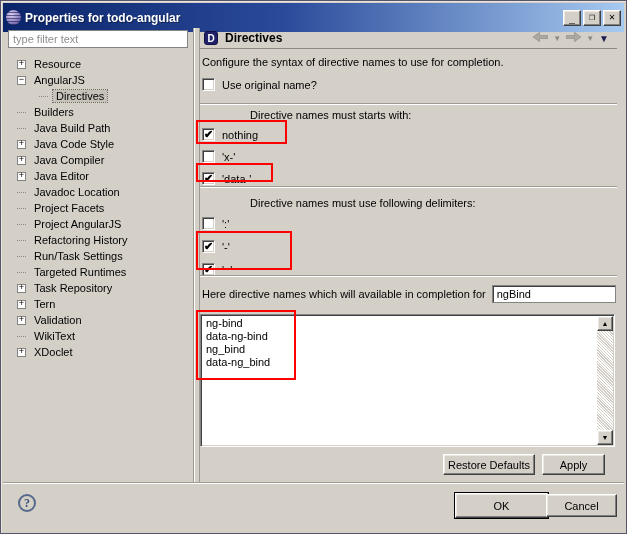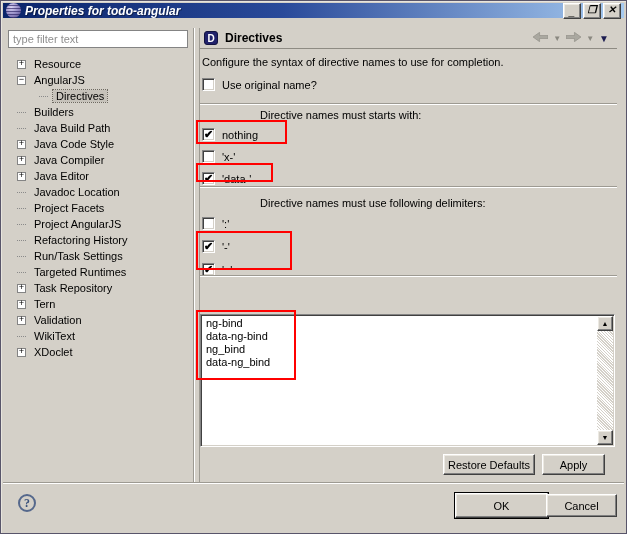--- a/index.html
+++ b/index.html
@@ -4,23 +4,23 @@
 <style>
   * { margin:0; padding:0; box-sizing:border-box; }
   body { font-family:"Liberation Sans", sans-serif; background:#808080; }
   .window {
     position:relative; width:627px; height:534px; background:#d4d0c8;
     box-shadow: inset 0 0 0 1px #58556a, inset 1px 1px 0 1px #e8e5de;
     overflow:hidden; font-size:11px; color:#000;
   }
   
   .titlebar {
-    position:absolute; top:3px; left:3px; right:3px; height:15px;
+    position:absolute; top:3px; left:3px; right:3px; height:29px;
     background:linear-gradient(to right,#0a246a 0%,#2a4a9a 45%,#a6caf0 100%);
-    display:flex; align-items:center; padding:0 3px; color:#fff;font-style:italic;
+    display:flex; align-items:center; padding:0 3px; color:#fff;
   }
   .app-icon { width:15px; height:15px; border-radius:50%;
     background:
       repeating-linear-gradient(180deg, rgba(30,20,80,0) 0 2px, rgba(40,30,95,.65) 2px 3px),
       radial-gradient(circle at 35% 30%, #d8d2f2, #8d83c0 55%, #4c4280 95%);
     margin-right:4px; flex:0 0 auto; }
   .title-text { font-weight:bold; font-size:12px; flex:1 1 auto;
     text-shadow:1px 1px 0 rgba(0,0,0,.4); white-space:nowrap; overflow:hidden; }
   .winbtn { width:18px; height:16px; background:#d4d0c8; color:#000;
     border:1px solid; border-color:#fff #404040 #404040 #fff;
@@ -55,21 +55,21 @@
   .d-icon { width:14px; height:14px; background:#20216a; border:1px solid #12123f; border-radius:3px;
     color:#fff; font-weight:bold; font-size:10px; display:flex; align-items:center;
     justify-content:center; margin-right:7px; }
   .panel-title { font-weight:bold; font-size:12px; flex:1 1 auto; }
   .nav { display:flex; align-items:center; gap:5px; padding-right:4px; }
   .nav .dd { color:#8a8880; font-size:8px; }
   .nav .menu-tri { color:#1c1c50; font-size:10px; }
   .sep { position:absolute; left:0; right:0; height:2px;
     border-top:1px solid #9d9a92; border-bottom:1px solid #fff; }
   .desc { position:absolute; left:2px; }
-  .grp-label { position:absolute; left:12px;padding-left:48px; }
+  .grp-label { position:absolute; left:2px;padding-left:48px; }
   .cb-row { display:flex; align-items:center; height:17px; margin-bottom:0; }
   .cb { width:13px; height:13px; background:#fff; flex:0 0 auto;
     border:1px solid; border-color:#848484 #fff #fff #848484;
     box-shadow:inset 1px 1px 0 #404040, inset -1px -1px 0 #d4d0c8;
     display:flex; align-items:center; justify-content:center;
     font-size:11px; font-weight:bold; line-height:1; color:#000; }
   .cb-label { margin-left:7px; }
   .opt-stack { position:absolute; left:2px; }
   #opt-starts .cb-row { margin-bottom:5px; }
   #opt-delims .cb-row { margin-bottom:6px; }
@@ -271,20 +271,24 @@
           <span class="cb-label">'-'</span>
         </div>
         <div class="cb-row">
           <span class="cb">✔</span>
           <span class="cb-label">'_'</span>
         </div>
       </div>
 
     <div class="sep" style="top:247px;"></div>
 
+    <div class="completion-row" style="top:257px;">
+      <span>Here directive names which will available in completion for</span>
+      <input class="completion-input" value="ngBind" style="">
+    </div>
 
     <div class="listbox" style="top:286px; height:133px;">
       <div class="list-items">
           <div class="list-item">ng-bind</div>
           <div class="list-item">data-ng-bind</div>
           <div class="list-item">ng_bind</div>
           <div class="list-item">data-ng_bind</div>
         </div>
       <div class="scrollbar">
         <div class="sb-btn">▲</div>

